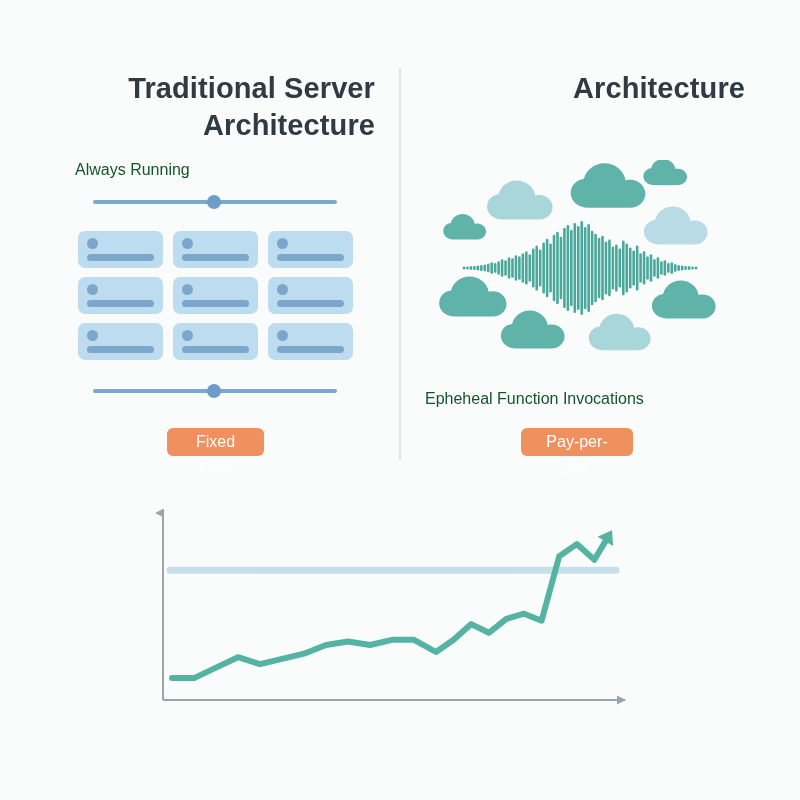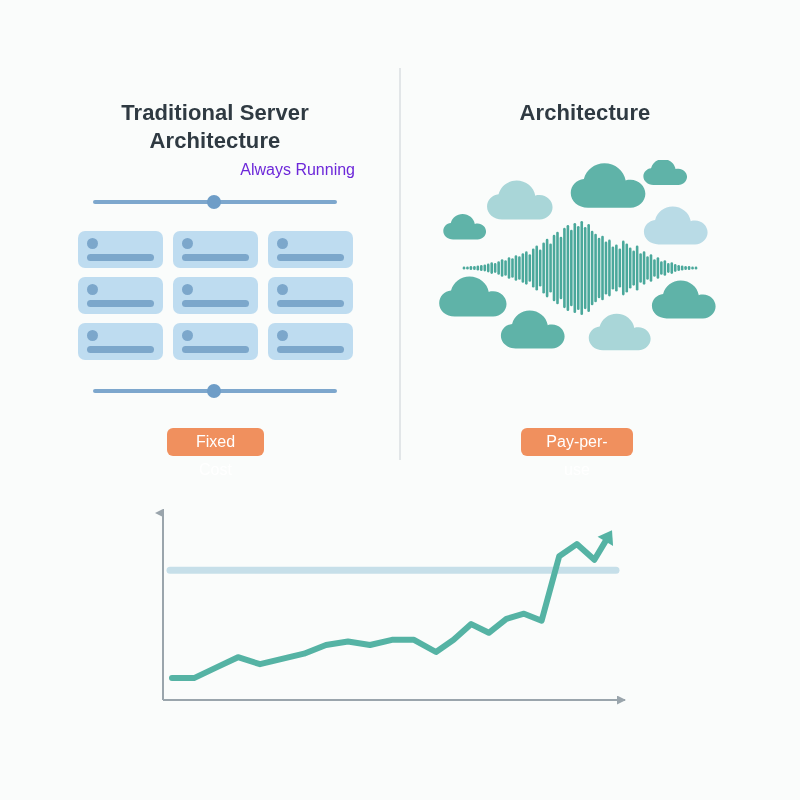--- a/index.html
+++ b/index.html
@@ -16,47 +16,46 @@
   }
   #canvas {
     position: relative;
     width: 800px;
     height: 800px;
   }
 
   
   .col-title {
     position: absolute;
-    text-align: center;
-    font-size: 22px;
+    text-align: right;
+    font-size: 29px;
     font-weight: bold;
     color: #2f3a42;
     line-height: 1.28;
     letter-spacing: 0.1px;
-    margin-top: 29px;
   }
   #title-left  { left: 55px;  top: 70px; width: 320px; }
   #title-right { left: 425px; top: 70px; width: 320px; }
 
   
   #divider {
     position: absolute;
     left: 399px;
     top: 68px;
     width: 1.5px;
     height: 392px;
     background: #e2e6e8;
   }
 
   
   .caption {
     position: absolute;
-    text-align: right;
+    text-align: left;
     font-size: 16px;
-    color: #6d28d9;
+    color: #14532d;
   }
   #caption-left  { left: 75px;  top: 161px; width: 280px; }
   #caption-right { left: 425px; top: 390px; width: 320px; }
 
   
   .slider {
     position: absolute;
     left: 93px;
     width: 244px;
     height: 16px;
@@ -330,20 +329,21 @@
           <rect x="245.39" y="105.06" width="2.6" height="5.88" rx="1.3" fill="#4aa89b"></rect>
           <rect x="248.85" y="105.55" width="2.6" height="4.90" rx="1.3" fill="#4aa89b"></rect>
           <rect x="252.31" y="106.04" width="2.6" height="3.92" rx="1.3" fill="#4aa89b"></rect>
           <rect x="255.77" y="106.04" width="2.6" height="3.92" rx="1.3" fill="#4aa89b"></rect>
           <rect x="259.24" y="106.53" width="2.6" height="2.94" rx="1.3" fill="#4aa89b"></rect>
           <rect x="262.70" y="106.53" width="2.6" height="2.94" rx="1.3" fill="#4aa89b"></rect>
         </g>
     </svg>
   </div>
 
+  <div class="caption" id="caption-right">Epheheal Function Invocations</div>
 
   <div class="badge" id="badge-right">Pay-per-use</div>
 
   <div id="chart">
     <svg width="800" height="260" viewBox="0 0 800 260" xmlns="http://www.w3.org/2000/svg">
       <defs>
         <marker id="axis-arrow-up" markerWidth="9" markerHeight="9" refX="4.5" refY="8" orient="auto" markerUnits="userSpaceOnUse">
           <path d="M4.5 0 L9 9 L0 9 Z" fill="#9aa5ac"></path>
         </marker>
         <marker id="axis-arrow-right" markerWidth="9" markerHeight="9" refX="8" refY="4.5" orient="auto" markerUnits="userSpaceOnUse">

